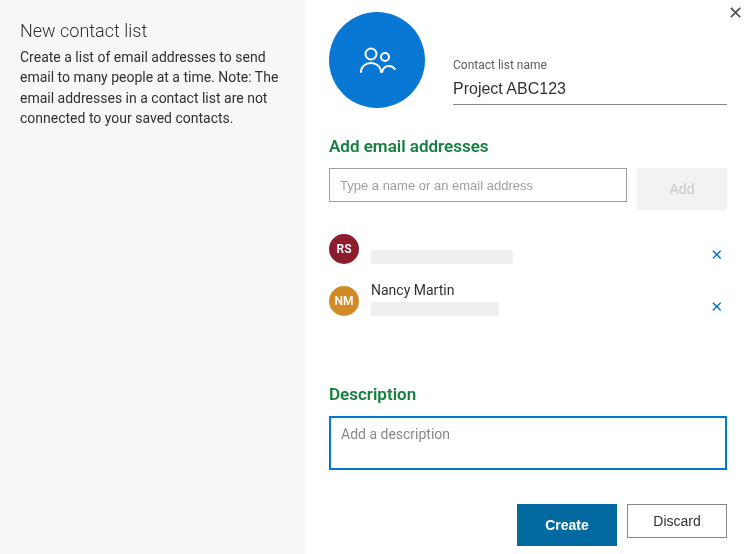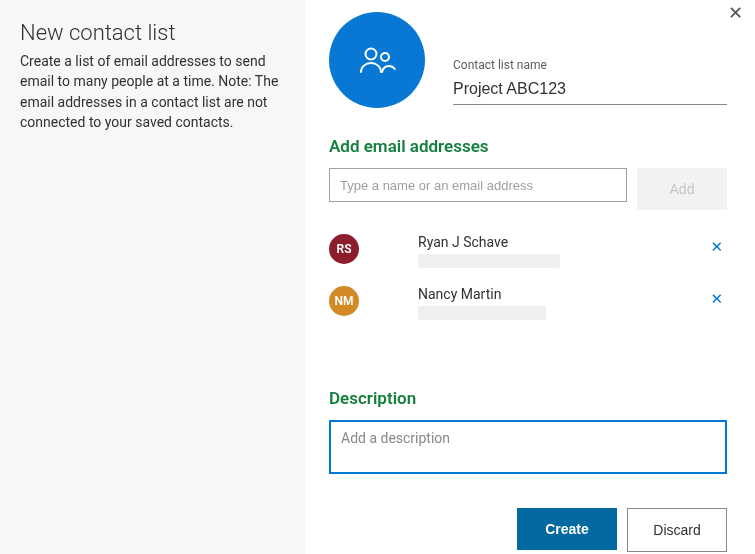--- a/index.html
+++ b/index.html
@@ -26,21 +26,21 @@
     font-weight: 100;
   }
 
   
   .left {
     width: 305px;
     padding: 20px 12px 0 20px;
     background: #f7f7f7;
   }
   .left h1 {
-    font-size: 22px;
+    font-size: 18px;
     font-weight: 300;
     margin: 0 0 6px 0;
     color: #323130;
   }
   .left p {
     font-size: 14px;
     line-height: 1.45;
     color: #323130;
     margin: 0;
     max-width: 270px;
@@ -117,23 +117,22 @@
     background: #f3f2f1;
     color: #c8c6c4;
     font-size: 14px;
     cursor: default;
   }
 
   
   .members { margin-bottom: 20px; }
   .member {
     display: flex;
-    align-items: flex-start;
+    align-items: flex-end;
     padding: 6px 0 12px 0;
-    gap: 47px;
   }
   .member-avatar {
     width: 30px; height: 30px;
     border-radius: 50%;
     color: #fff;
     font-size: 12px;
     font-weight: 600;
     display: flex;
     align-items: center;
     justify-content: center;
@@ -191,21 +190,21 @@
     font-weight: 600;
     height: 42px;
     width: 100px;
     cursor: pointer;
   }
   .btn-secondary {
     background: #fff;
     color: #323130;
     border: 1px solid #8a8886;
     font-size: 14px;
-    height: 44px;
+    height: 34px;
     width: 100px;
     cursor: pointer;
   }
 </style>
 </head>
 <body>
 
 <div class="window">
   <div class="close-x">✕</div>
 
@@ -234,21 +233,20 @@
     <div class="section-title">Add email addresses</div>
     <div class="add-row">
       <input class="email-input" type="text" placeholder="Type a name or an email address" style="">
       <button class="add-btn">Add</button>
     </div>
 
     <div class="members" id="members-container">
         <div class="member">
           <div class="member-avatar" style="background: rgb(139, 29, 44);">RS</div>
           <div class="member-info">
-            <div class="member-name">Ryan J Schave</div>
             <div class="member-sub" style="width: 142px;"></div>
           </div>
           <div class="member-remove">✕</div>
         </div>
         <div class="member">
           <div class="member-avatar" style="background: rgb(210, 138, 39);">NM</div>
           <div class="member-info">
             <div class="member-name">Nancy Martin</div>
             <div class="member-sub" style="width: 128px;"></div>
           </div>

